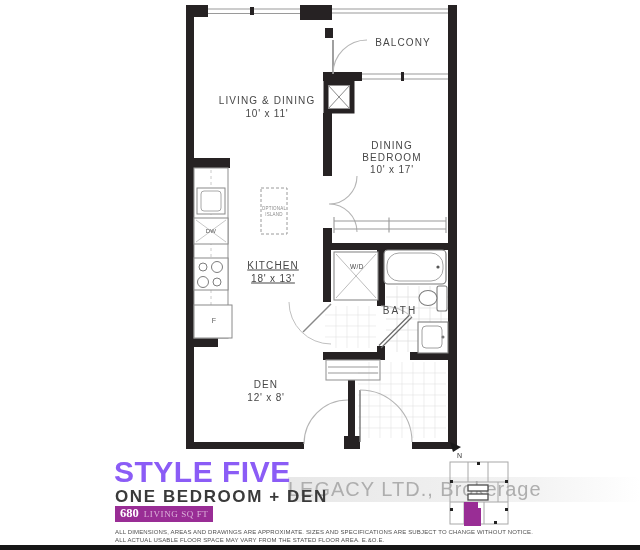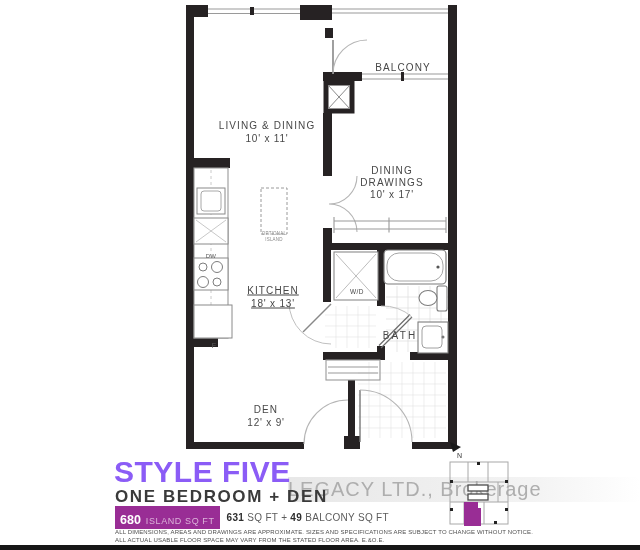--- a/index.html
+++ b/index.html
@@ -4,21 +4,21 @@
 <style>
   html,body{margin:0;padding:0;}
   body{
     width:640px;height:550px;position:relative;background:#ffffff;
     font-family:"Liberation Sans", sans-serif;overflow:hidden;
   }
   #plan-svg{position:absolute;left:0;top:0;z-index:1;}
   .lbl{
     position:absolute;transform:translate(-50%,-50%);text-align:center;
     color:#474747;font-size:10px;line-height:12.5px;letter-spacing:1.1px;
-    white-space:nowrap;z-index:2;margin-top:25px;
+    white-space:nowrap;z-index:2;
   }
   .lbl .dims{letter-spacing:0.8px;text-align:center;}
   .lbl-bath{font-size:10px;letter-spacing:2.2px;}
   .lbl-wd{font-size:6.5px;letter-spacing:0.4px;}
   .lbl-dw{font-size:6px;letter-spacing:0.3px;color:#5a5a5a;}
   .lbl-f{font-size:7px;color:#5a5a5a;letter-spacing:0;}
   .lbl-island{font-size:4.5px;line-height:5.5px;letter-spacing:0.2px;color:#8a8a8a;}
   .watermark{
     position:absolute;left:288px;right:0;top:477px;height:25px;line-height:25px;
     background:linear-gradient(90deg, rgba(229,229,229,0.9) 0%, rgba(229,229,229,0.45) 70%, rgba(229,229,229,0) 100%);
@@ -31,22 +31,22 @@
   }
   .unit-type{
     position:absolute;left:115px;top:487px;font-size:17px;font-weight:700;
     letter-spacing:1.6px;color:#3a3a3a;z-index:2;
   }
   .badge-row{
     position:absolute;left:115px;top:506px;display:flex;align-items:center;
     gap:7px;z-index:2;
   }
   .badge{
-    background:var(--accent,#992d95);color:#fff;padding:8px 5px 2px 5px;
-    display:flex;gap:5px;align-items:baseline;
+    background:var(--accent,#992d95);color:#fff;padding:1px 5px 2px 5px;
+    display:flex;gap:5px;align-items:baseline;font-family:Liberation Serif, serif;
   }
   .badge-value{font-size:12.5px;font-weight:800;line-height:13px;}
   .badge-unit{font-size:9px;color:#dcb3da;letter-spacing:0.6px;}
   .breakdown{font-size:10px;color:#5c5c5c;letter-spacing:0.3px;}
   .breakdown b{color:#2e2e2e;font-weight:700;}
   .disclaimer{
     position:absolute;left:115px;top:529px;font-size:6px;line-height:7.5px;
     color:#4f4f4f;letter-spacing:0.15px;z-index:2;
   }
   #keyplan-svg{position:absolute;left:444px;top:438px;z-index:4;}
@@ -164,30 +164,30 @@
 
 <div class="lbl" style="left:267px;top:107px;">
   <div>LIVING &amp; DINING</div>
   <div class="dims">10' x 11'</div>
 </div>
 <div class="lbl" style="left:403px;top:43px;">
   <div>BALCONY</div>
 </div>
 <div class="lbl" style="left:392px;top:158px;line-height:12px;">
   <div>DINING</div>
-  <div>DRAWINGS</div>
+  <div>BEDROOM</div>
   <div class="dims">10' x 17'</div>
 </div>
 <div class="lbl" style="left:273px;top:272px;text-decoration:underline;">
   <div>KITCHEN</div>
   <div class="dims">18' x 13'</div>
 </div>
 <div class="lbl" style="left:266px;top:391px;">
   <div>DEN</div>
-  <div class="dims">12' x 9'</div>
+  <div class="dims">12' x 8'</div>
 </div>
 <div class="lbl lbl-bath" style="left:400px;top:311px;">
   <span>BATH</span>
 </div>
 <div class="lbl lbl-wd" style="left:357px;top:267px;">
   <span>W/D</span>
 </div>
 <div class="lbl lbl-dw" style="left:211px;top:231px;">
   <span>DW</span>
 </div>
@@ -201,28 +201,21 @@
 
 <div class="watermark">
   <span>LEGACY LTD., Brokerage</span>
 </div>
 
 <div class="style-name">STYLE FIVE</div>
 <div class="unit-type">ONE BEDROOM + DEN</div>
 <div class="badge-row">
   <div class="badge">
     <span class="badge-value">680</span>
-    <span class="badge-unit">ISLAND SQ FT</span>
-  </div>
-  <div class="breakdown">
-    <b>631</b>
-    <span>SQ FT</span>
-    <span>+</span>
-    <b>49</b>
-    <span>BALCONY SQ FT</span>
+    <span class="badge-unit">LIVING SQ FT</span>
   </div>
 </div>
 
 <div class="disclaimer">
   <div>ALL DIMENSIONS, AREAS AND DRAWINGS ARE APPROXIMATE. SIZES AND SPECIFICATIONS ARE SUBJECT TO CHANGE WITHOUT NOTICE.</div>
   <div>ALL ACTUAL USABLE FLOOR SPACE MAY VARY FROM THE STATED FLOOR AREA. E.&amp;O.E.</div>
 </div>
 
 <svg id="keyplan-svg" width="80" height="95" viewBox="0 0 80 95">
   <g>

